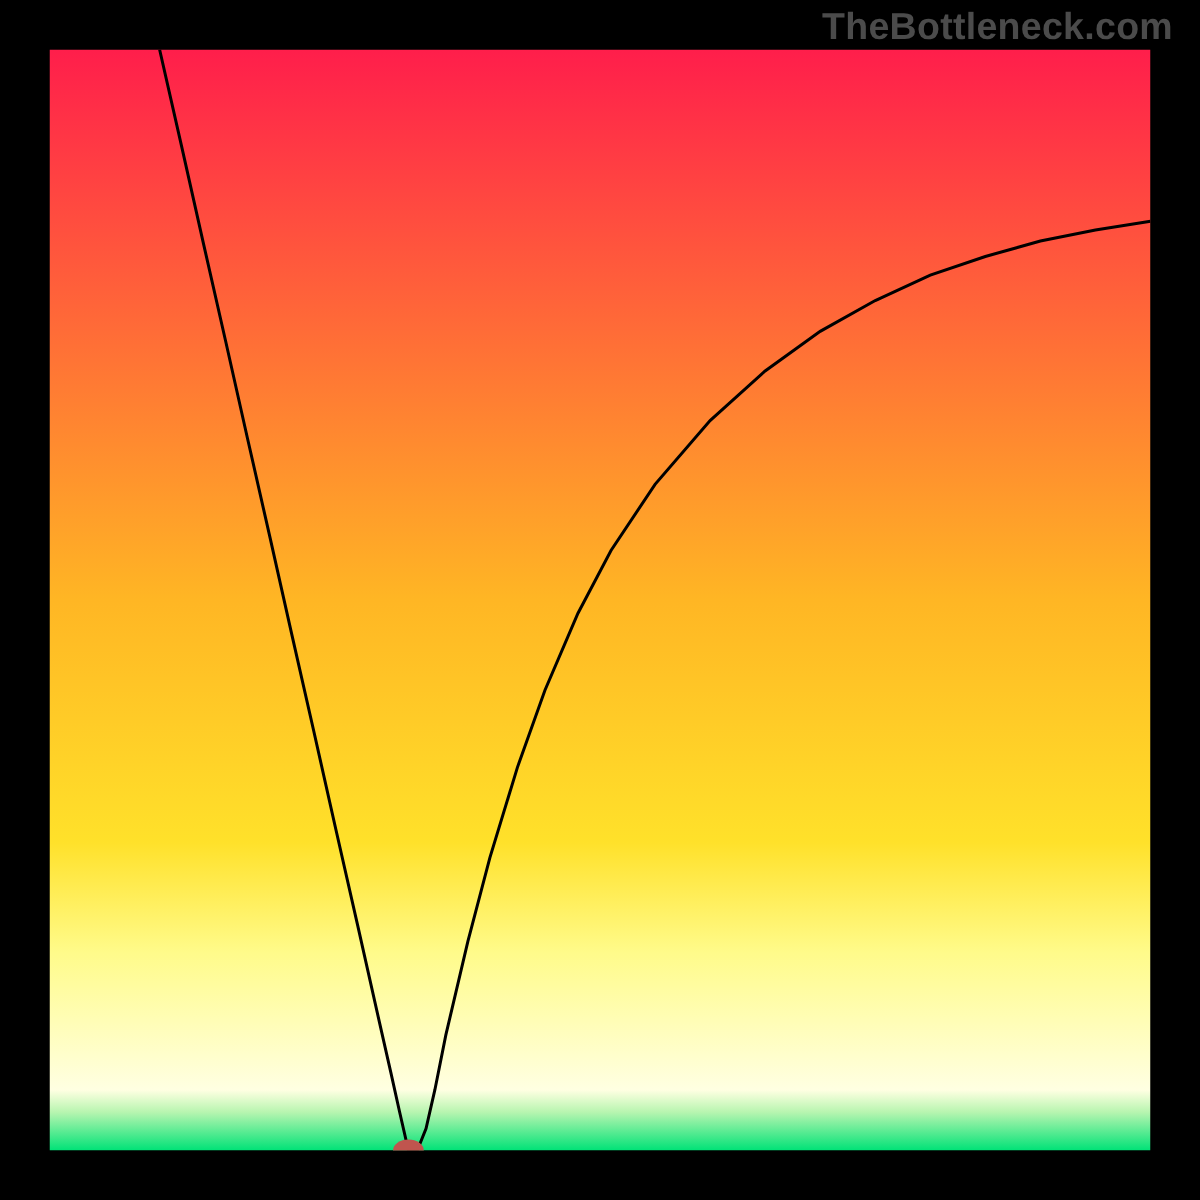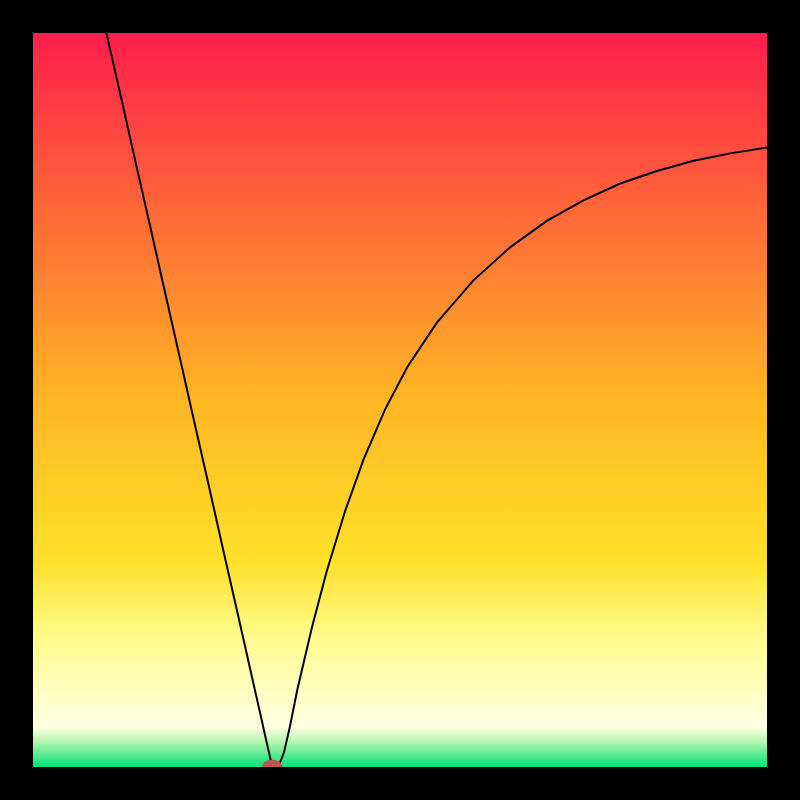--- a/index.html
+++ b/index.html
@@ -32,20 +32,21 @@
     left: 33px;
     width: 734px;
     height: 734px;
     display: block;
   }
 </style>
 </head>
 <body>
 
 <div class="frame">
+  <div class="watermark">TheBottleneck.com</div>
 
   <svg class="plot" viewBox="0 0 100 100" preserveAspectRatio="none">
     <defs>
       <linearGradient id="bg-grad" x1="0" y1="0" x2="0" y2="1">
           <stop offset="0%" stop-color="#ff1e4b"></stop>
           <stop offset="50%" stop-color="#ffb624"></stop>
           <stop offset="72%" stop-color="#ffe12a"></stop>
           <stop offset="82%" stop-color="#fffb8a"></stop>
           <stop offset="94.5%" stop-color="#ffffe2"></stop>
           <stop offset="96.5%" stop-color="#b8f5b0"></stop>

